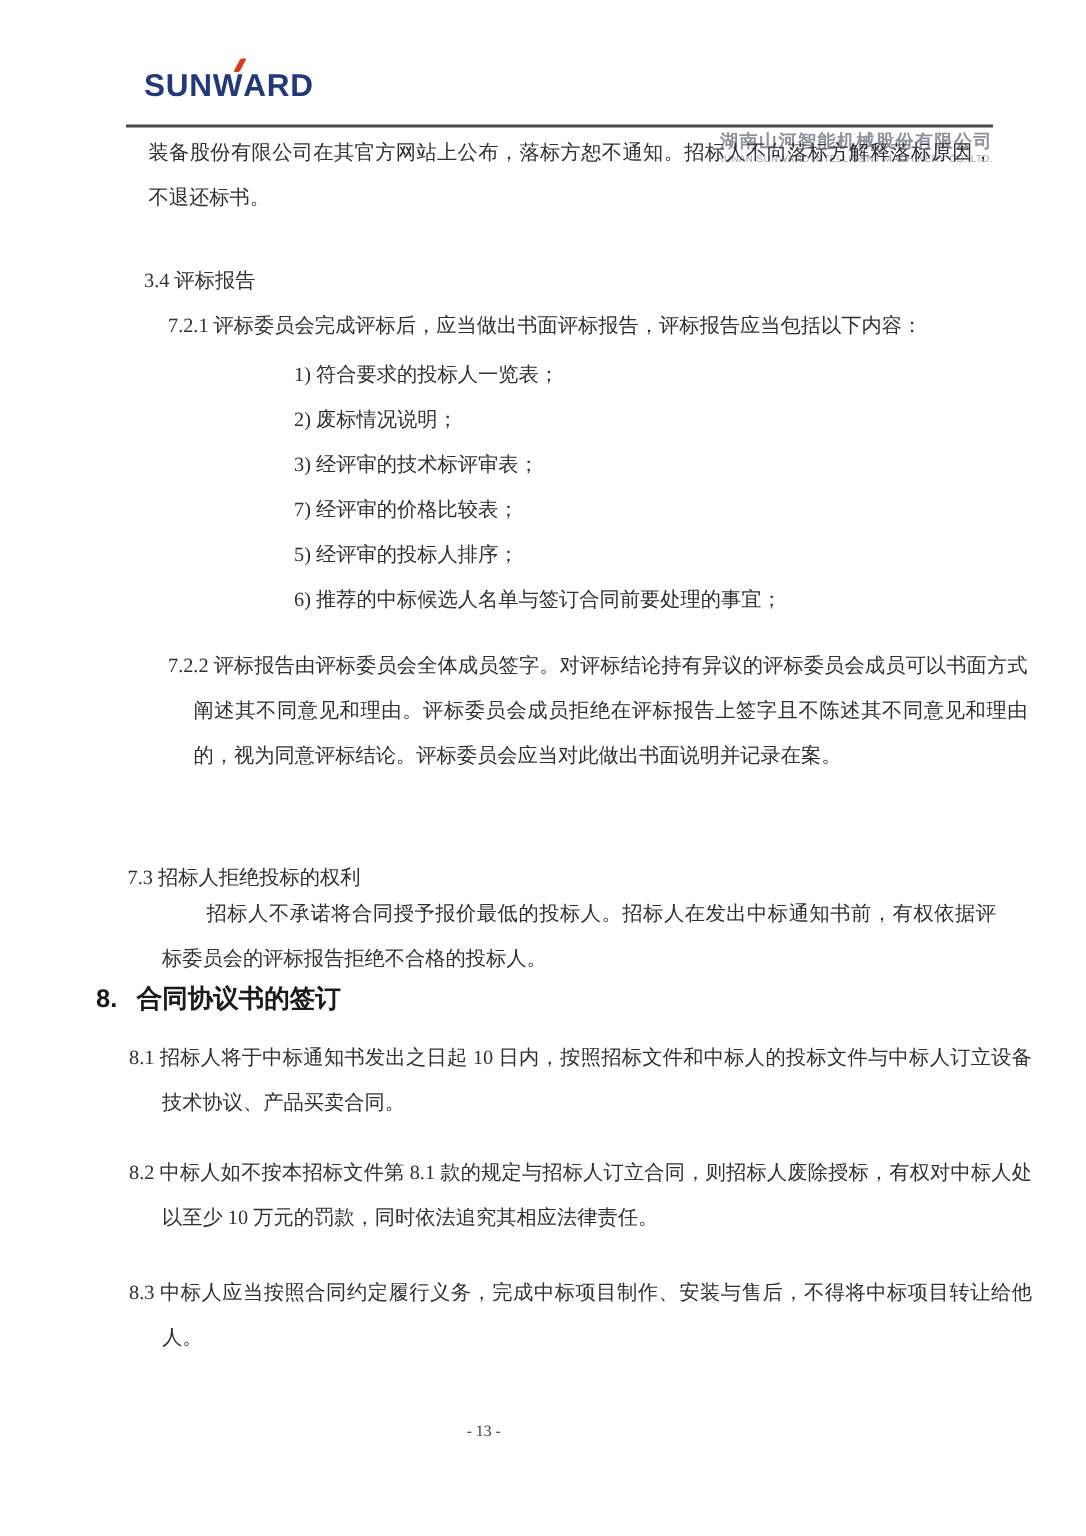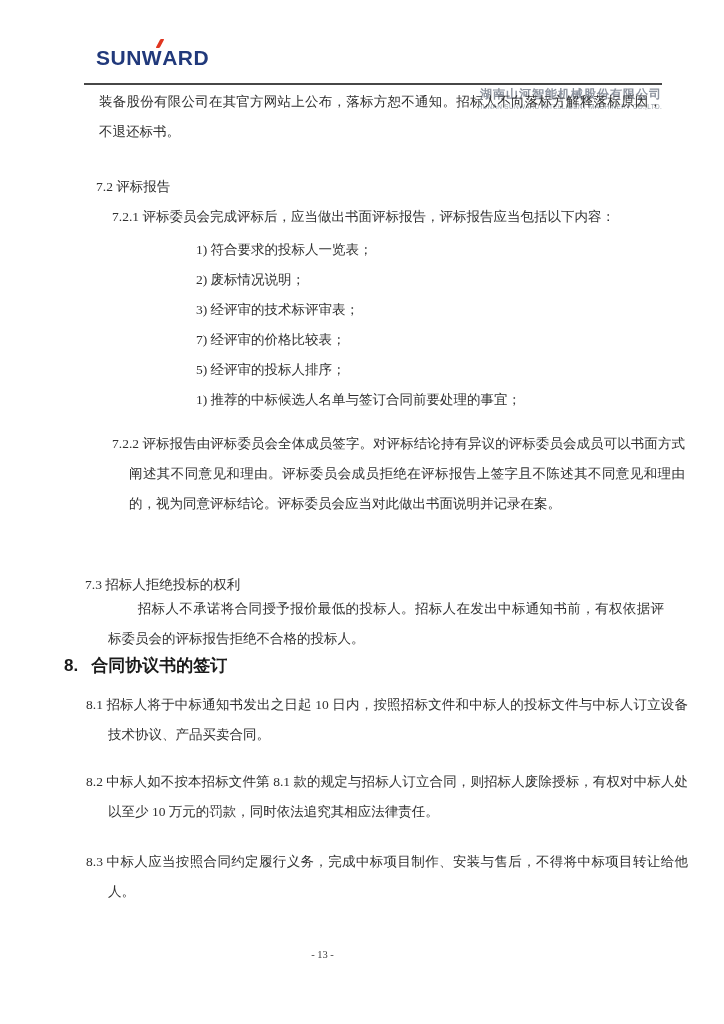--- a/index.html
+++ b/index.html
@@ -121,31 +121,31 @@
     <div class="company">
       <span class="cn">湖南山河智能机械股份有限公司</span>
       <span class="en">HUNAN SUNWARD INTELLIGENT MACHINERY CO.,LTD.</span>
     </div>
     <div class="header-rule"></div>
   </div>
 
   <div>
     <div class="tb" id="para-cont">装备股份有限公司在其官方网站上公布，落标方恕不通知。招标人不向落标方解释落标原因，不退还标书。</div>
 
-    <div class="tb" id="sec-72">7.2 评标报告</div>
+    <div class="tb" id="sec-72">3.4 评标报告</div>
 
     <div class="tb" id="c721">7.2.1 评标委员会完成评标后，应当做出书面评标报告，评标报告应当包括以下内容：</div>
 
     <div class="tb" id="report-list">
       <span class="li">1) 符合要求的投标人一览表；</span>
       <span class="li">2) 废标情况说明；</span>
       <span class="li">3) 经评审的技术标评审表；</span>
       <span class="li">7) 经评审的价格比较表；</span>
       <span class="li">5) 经评审的投标人排序；</span>
-      <span class="li">1) 推荐的中标候选人名单与签订合同前要处理的事宜；</span>
+      <span class="li">6) 推荐的中标候选人名单与签订合同前要处理的事宜；</span>
     </div>
 
     <div class="tb" id="c722">7.2.2 评标报告由评标委员会全体成员签字。对评标结论持有异议的评标委员会成员可以书面方式阐述其不同意见和理由。评标委员会成员拒绝在评标报告上签字且不陈述其不同意见和理由的，视为同意评标结论。评标委员会应当对此做出书面说明并记录在案。</div>
 
     <div class="tb" id="sec-73">7.3 招标人拒绝投标的权利</div>
 
     <div class="tb" id="para-73">招标人不承诺将合同授予报价最低的投标人。招标人在发出中标通知书前，有权依据评标委员会的评标报告拒绝不合格的投标人。</div>
 
     <div class="tb" id="sec-8">
       <span class="num">8.</span><span>合同协议书的签订</span>

